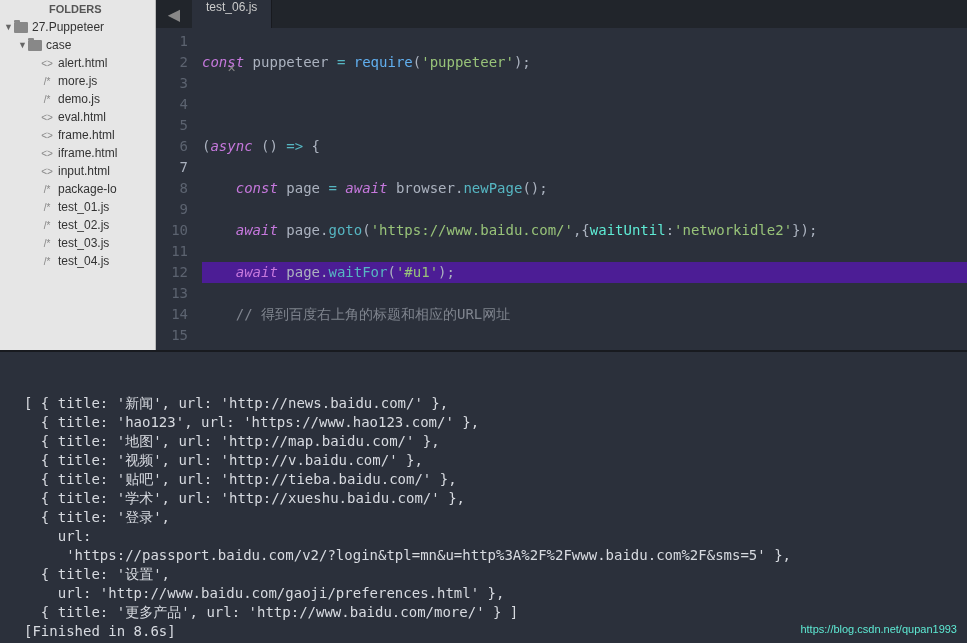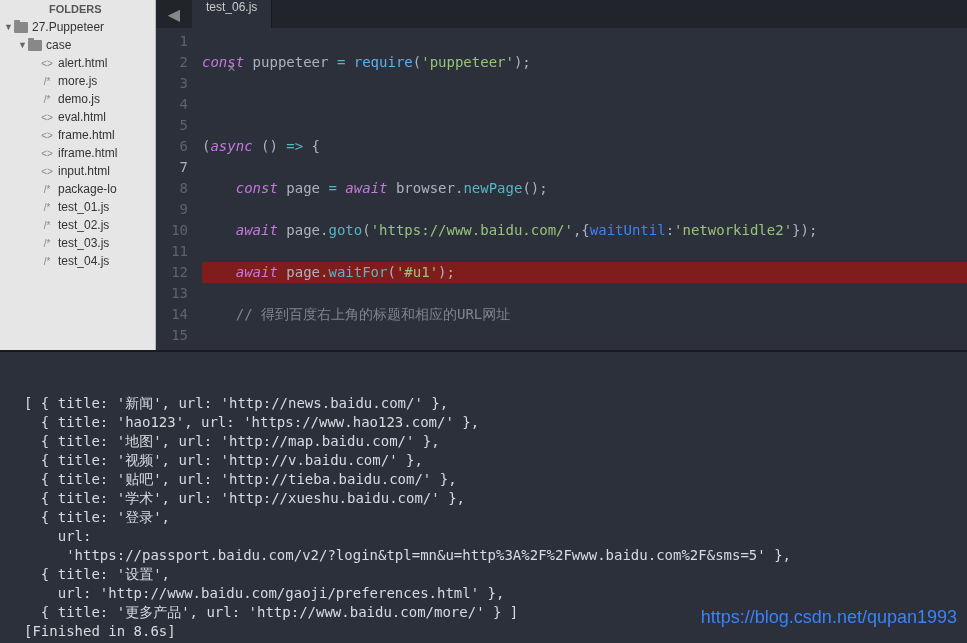--- a/index.html
+++ b/index.html
@@ -20,33 +20,33 @@
 .editor-area { flex: 1; display: flex; flex-direction: column; background: #2b303b; }
 .tab-bar { height: 28px; background: #21252b; display: flex; align-items: stretch; }
 .tab-left-arrow { width: 36px; display: flex; align-items: center; justify-content: center; color: #888; background: #21252b; }
 .tab { display: flex; align-items: center; gap: 46px; padding: 0 14px; background: #2b303b; color: #ccc; font-size: 12px; border-right: 1px solid #181a1f; flex-direction: column; }
 .tab .close { color: #888; font-size: 14px; }
 .editor { flex: 1; display: flex; font-family: Menlo, Consolas, monospace; font-size: 14px; line-height: 21px; overflow: hidden; }
 .gutter { width: 46px; text-align: right; padding-right: 14px; color: #5c6370; padding-top: 3px; }
 .gutter .current { color: #abb2bf; }
 .code { flex: 1; padding-top: 3px; white-space: pre; color: #abb2bf; }
 .code-line { height: 21px; }
-.code-line.hl { background: #7f1d1d; }
+.code-line.hl { background: #4c1d95; }
 .k-storage { color: #c678dd; font-style: italic; }
 .k-var { color: #abb2bf; }
 .k-op { color: #56b6c2; }
 .k-func { color: #61afef; }
 .k-await { color: #c678dd; font-style: italic; }
 .k-method { color: #56b6c2; }
 .k-string { color: #98c379; }
 .k-comment { color: #7f848e; }
-.k-name { color: #3b82f6; }
+.k-name { color: #5eead4; }
 
 .console { flex: 1; background: #2b303b; color: #d7dae0; font-family: Menlo, Consolas, monospace; font-size: 14px; line-height: 19px; padding: 4px 24px; white-space: pre; overflow: hidden; border-top: 2px solid #181a1f; position: relative; }
-.watermark { position: absolute; right: 10px; bottom: 16px; color: #3b82f6; font-family: Arial; font-size: 18px; }
+.watermark { position: absolute; right: 10px; bottom: 4px; color: #5eead4; font-family: Arial; font-size: 11px; }
 </style>
 </head>
 <body>
 
 <div class="top-pane">
   <div class="sidebar">
     <div class="sidebar-header">FOLDERS</div>
     <div class="tree">
       <div class="tree-item indent-1">
         <span class="arrow">▼</span>

